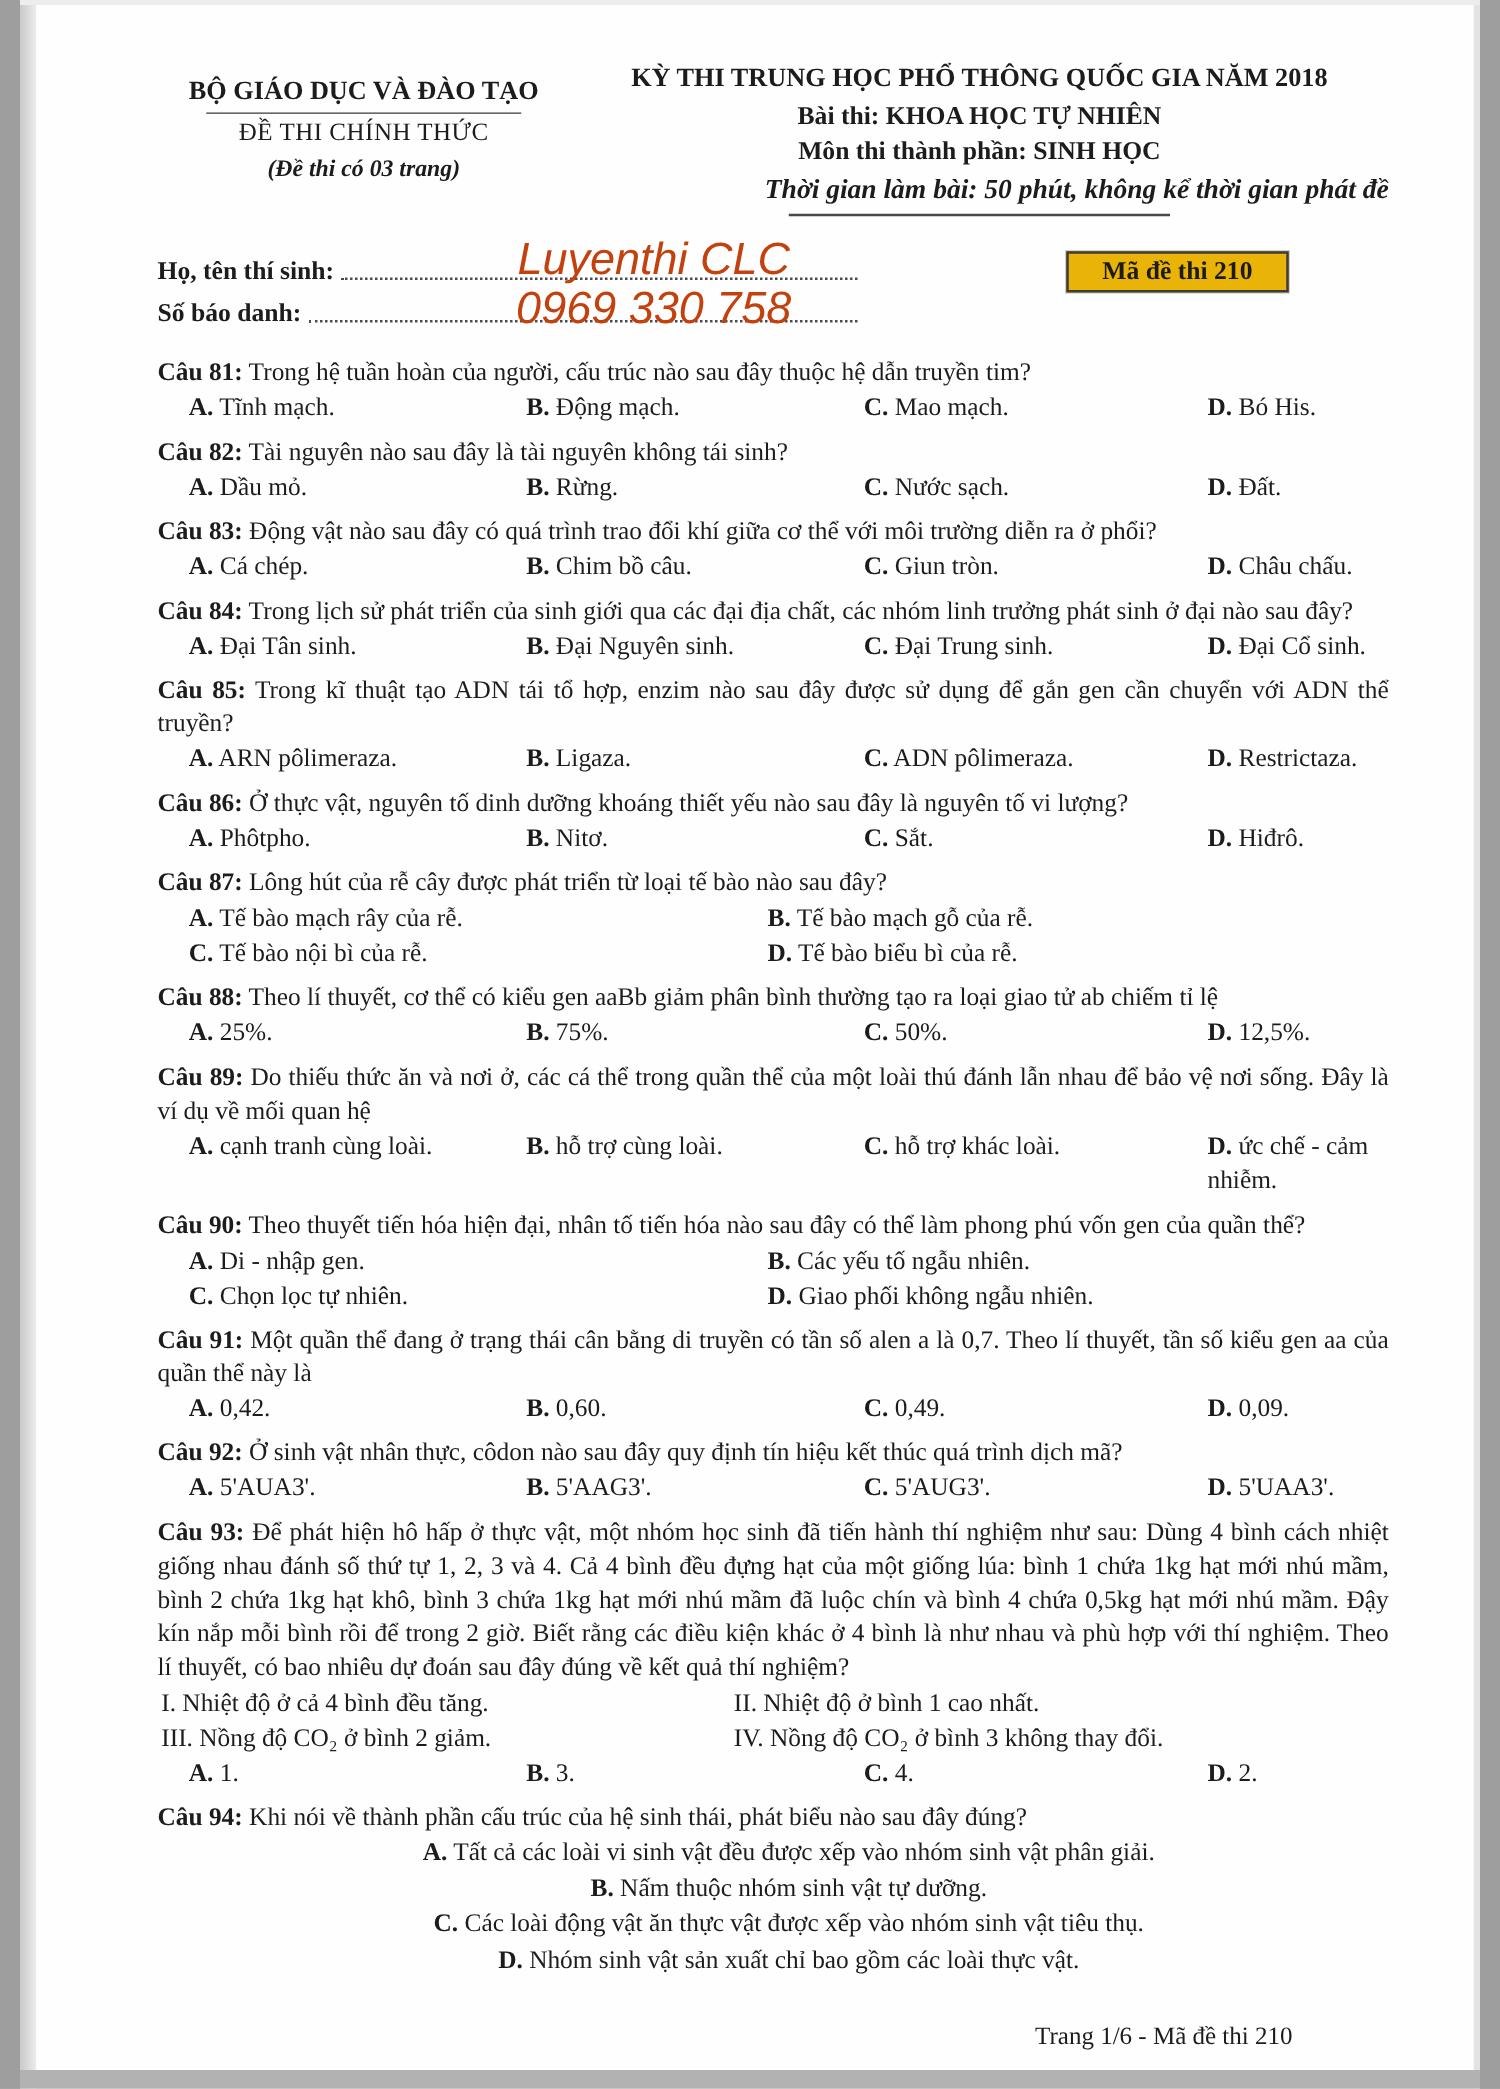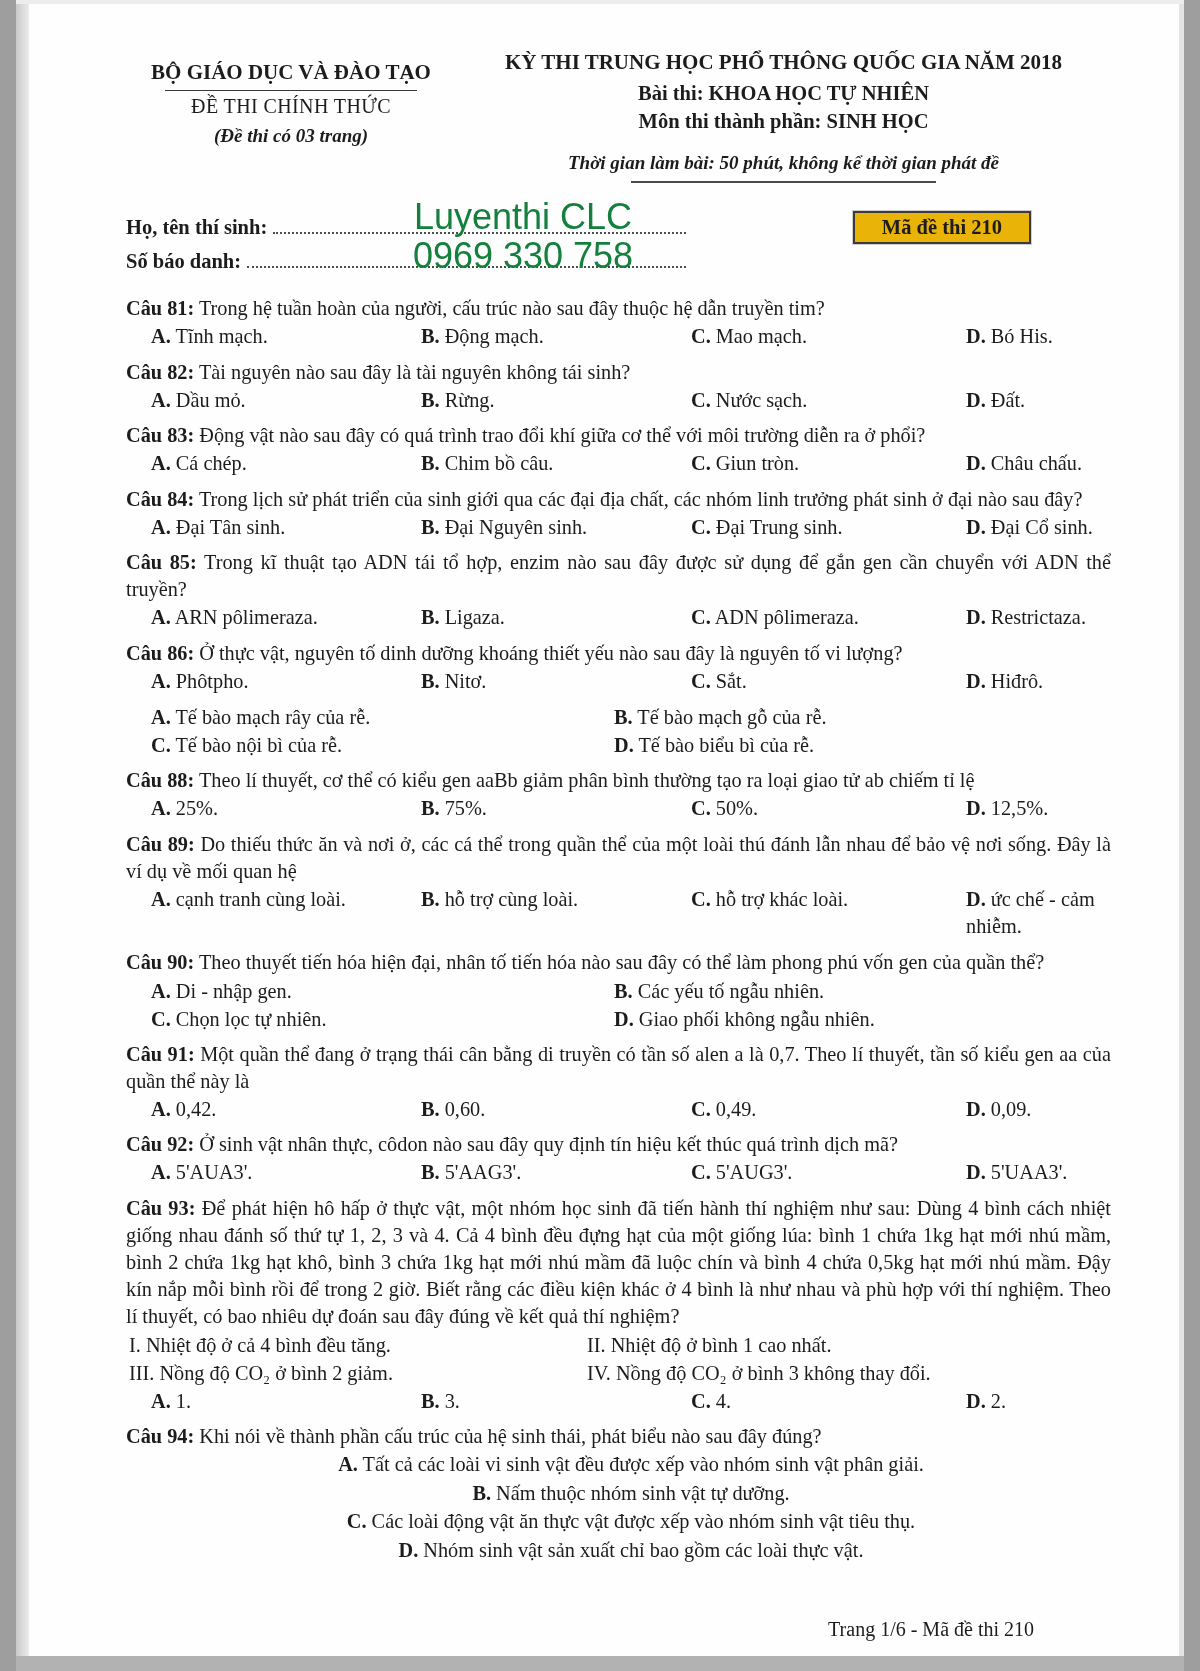--- a/index.html
+++ b/index.html
@@ -25,21 +25,21 @@
   .header { display:flex; }
   .h-left { width:330px; text-align:center; padding-top:10px; }
   .h-left .ministry { font-weight:bold; font-size:21px; white-space:nowrap; }
   .h-left .rule1 { width:252px; border-top:1.6px solid #3a3a3a; margin:5px auto 4px auto; }
   .h-left .official { font-size:20px; letter-spacing:0.4px; }
   .h-left .pagesnote { font-weight:bold; font-style:italic; font-size:19px; margin-top:7px; }
   .h-right { flex:1; text-align:center; }
   .h-right .examname { font-weight:bold; font-size:21px; white-space:nowrap; }
   .h-right .examgroup { font-weight:bold; font-size:20.5px; margin-top:7px; }
   .h-right .subject { font-weight:bold; font-size:20.5px; margin-top:5px; }
-  .h-right .duration { font-weight:bold; font-style:italic; font-size:19px; margin-top:19px; }
+  .h-right .duration { font-weight:bold; font-style:italic; font-size:22px; margin-top:5px;text-align:right; }
   .h-right .rule2 { width:305px; border-top:2px solid #4a4a4a; margin:7px auto 0 auto; }
 
   
   .candidate { position:relative; margin-top:24px; height:78px; }
   .cand-row { display:flex; align-items:flex-end; width:562px; height:34px; }
   .cand-label { font-weight:bold; font-size:20.5px; white-space:nowrap; padding-bottom:2px; }
   .dots { flex:1; border-bottom:2.6px dotted #4c4c4c; margin:0 2px 7px 6px; }
   .code-box {
     position:absolute; right:80px; top:4px;
     border:2px solid #3b3b3b; box-shadow:0 0 0 1px #cfcfcf;
@@ -98,21 +98,21 @@
     <div class="candidate">
       <div class="cand-row">
         <span class="cand-label">Họ, tên thí sinh:</span>
         <span class="dots"></span>
       </div>
       <div class="cand-row">
         <span class="cand-label">Số báo danh:</span>
         <span class="dots"></span>
       </div>
       <div class="code-box">Mã đề thi 210</div>
-      <div class="watermark" style="color: #15803d;">
+      <div class="watermark" style="color: #c2410c; font-style: italic;">
         <div>Luyenthi CLC</div>
         <div>0969 330 758</div>
       </div>
     </div>
 
     <div class="questions">
         <div class="q">
           <p class="qtext"><span class="qnum">Câu 81:</span> Trong hệ tuần hoàn của người, cấu trúc nào sau đây thuộc hệ dẫn truyền tim?</p>
           <div class="opts4">
             <div class="opt"><span class="olabel">A.</span> Tĩnh mạch.</div>
@@ -160,20 +160,21 @@
         <div class="q">
           <p class="qtext"><span class="qnum">Câu 86:</span> Ở thực vật, nguyên tố dinh dưỡng khoáng thiết yếu nào sau đây là nguyên tố vi lượng?</p>
           <div class="opts4">
             <div class="opt"><span class="olabel">A.</span> Phôtpho.</div>
             <div class="opt"><span class="olabel">B.</span> Nitơ.</div>
             <div class="opt"><span class="olabel">C.</span> Sắt.</div>
             <div class="opt"><span class="olabel">D.</span> Hiđrô.</div>
           </div>
         </div>
         <div class="q">
+          <p class="qtext"><span class="qnum">Câu 87:</span> Lông hút của rễ cây được phát triển từ loại tế bào nào sau đây?</p>
           <div class="opts2">
             <div class="opt"><span class="olabel">A.</span> Tế bào mạch rây của rễ.</div>
             <div class="opt"><span class="olabel">B.</span> Tế bào mạch gỗ của rễ.</div>
             <div class="opt"><span class="olabel">C.</span> Tế bào nội bì của rễ.</div>
             <div class="opt"><span class="olabel">D.</span> Tế bào biểu bì của rễ.</div>
           </div>
         </div>
         <div class="q">
           <p class="qtext"><span class="qnum">Câu 88:</span> Theo lí thuyết, cơ thể có kiểu gen aaBb giảm phân bình thường tạo ra loại giao tử ab chiếm tỉ lệ</p>
           <div class="opts4">

